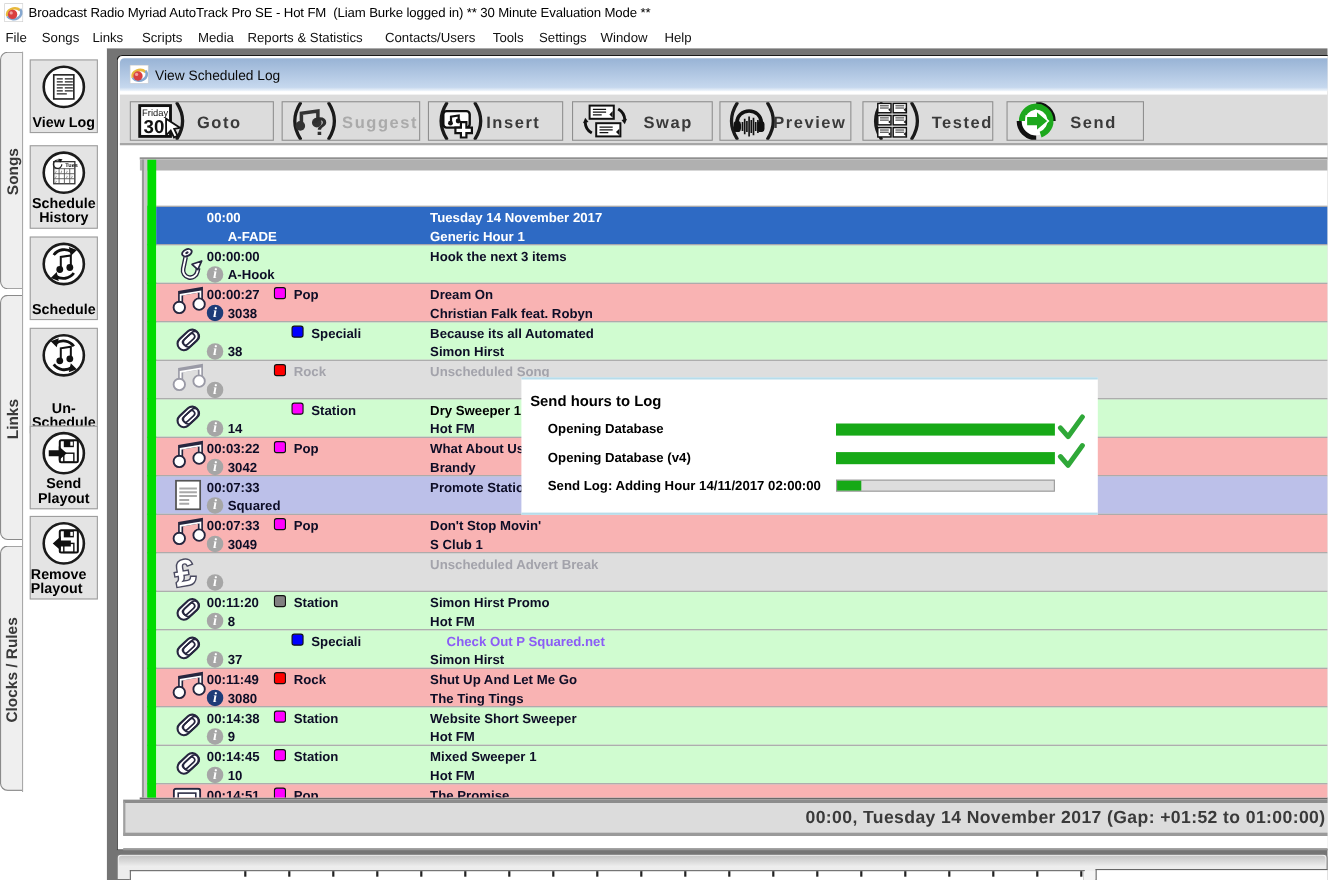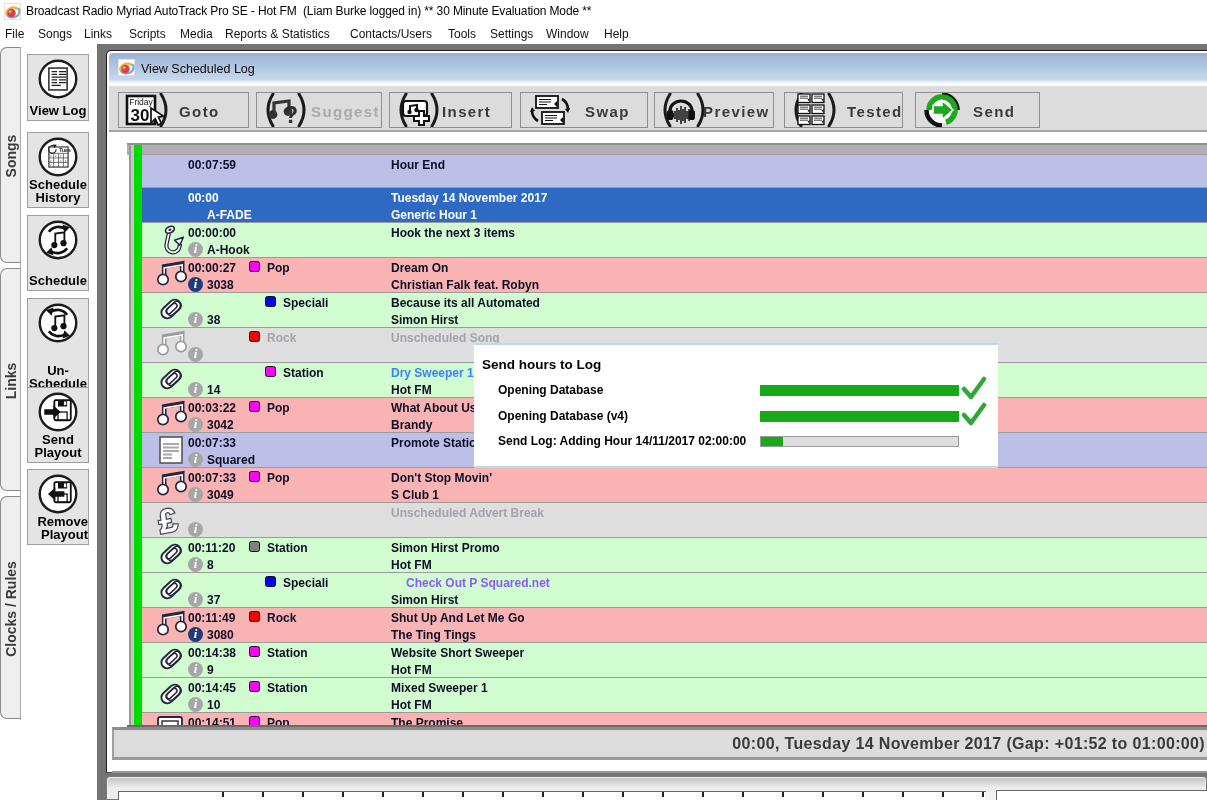--- a/index.html
+++ b/index.html
@@ -118,21 +118,21 @@
           <rect x="17" y="11" width="18" height="22" rx="1.5" fill="#fff" stroke="#111" stroke-width="2"></rect>
 <rect x="21" y="11" width="10" height="7" fill="#111"></rect>
           <rect x="27.5" y="12.5" width="2.5" height="4" fill="#fff"></rect>
 <rect x="21" y="24" width="10" height="9" fill="none" stroke="#111" stroke-width="1.4"></rect>
         </g>
         <path d="M8 20 h10 v-4 l8 7 -8 7 v-4 h-10 z" fill="#111"></path>
       </svg>
     </div>
 <div style="position:absolute;left:0;right:0;bottom:3px;font:bold 13px 'Liberation Sans',sans-serif;color:#000;line-height:12.5px">Send<br>Playout</div>
   </div>
-<div style="position:absolute;left:27px;top:469px;width:62px;height:76px;background:#e4e4e4;border:1.5px solid #9e9e9e;text-align:right">
+<div style="position:absolute;left:27px;top:469px;width:62px;height:76px;background:#e4e4e4;border:1.5px solid #9e9e9e;text-align:left">
 <div style="margin-top:3px">
       <svg width="42" height="42" viewBox="0 0 46 46" style="display:block;margin:0 auto">
         <circle cx="23" cy="23" r="20" fill="#fff" stroke="#1b1b1b" stroke-width="2.6"></circle>
         <g transform="translate(2,-1)">
           <rect x="17" y="11" width="18" height="22" rx="1.5" fill="#fff" stroke="#111" stroke-width="2"></rect>
 <rect x="21" y="11" width="10" height="7" fill="#111"></rect>
           <rect x="27.5" y="12.5" width="2.5" height="4" fill="#fff"></rect>
 <rect x="21" y="24" width="10" height="9" fill="none" stroke="#111" stroke-width="1.4"></rect>
         </g>
         <path d="M30 20 h-10 v-4 l-8 7 8 7 v-4 h10 z" fill="#111"></path>
@@ -275,27 +275,20 @@
   </div>
 
 <div style="position:absolute;left:127px;top:143px;width:1080px;height:584px;border-top:2px solid #8f8f8f;border-bottom:2.5px solid #6a6a6a;overflow:hidden">
 <div style="position:absolute;left:0;top:0;width:1080px;height:10px;background:#b0b0b0"></div>
 </div>
 <div style="position:absolute;left:129px;top:145px;width:2px;height:580px;background:#999"></div>
 <div style="position:absolute;left:131px;top:145px;width:3px;height:580px;background:#c6c6c6"></div>
 <div style="position:absolute;left:129px;top:145px;width:1078px;height:580px;overflow:hidden">
 <div style="position:absolute;left:5px;top:0;width:8px;height:580px;background:#00dc00"></div>
 <div style="position:absolute;left:-129px;top:-145px;width:1207px;height:725px">
-<div style="position:absolute;left:134px;top:155px;width:1073px;height:32px;">
-        <div style="position:absolute;left:0;top:-1px;width:8px;height:34px;background:#00dc00"></div>
-        <div style="position:absolute;left:8px;top:0;right:0;height:32px;background:#bcc0e9"></div>
-        <div style="position:absolute;left:54px;top:3px;font:bold 12px 'Liberation Sans',sans-serif;color:#0d0d26;white-space:nowrap">00:07:59</div>
-        <div style="position:absolute;left:257px;top:3px;font:bold 12px 'Liberation Sans',sans-serif;color:#0d0d26;white-space:nowrap">Hour End</div>
-        <div style="position:absolute;left:8px;top:-1px;right:0;height:1px;background:#9b9b9b"></div>
-      </div>
 <div style="position:absolute;left:134px;top:188px;width:1073px;height:34px;">
         <div style="position:absolute;left:0;top:-1px;width:8px;height:36px;background:#00dc00"></div>
         <div style="position:absolute;left:8px;top:0;right:0;height:34px;background:#2e6ac4"></div>
         <div style="position:absolute;left:54px;top:3px;font:bold 12px 'Liberation Sans',sans-serif;color:#ffffff;white-space:nowrap">00:00</div>
         <div style="position:absolute;left:257px;top:3px;font:bold 12px 'Liberation Sans',sans-serif;color:#ffffff;white-space:nowrap">Tuesday 14 November 2017</div>
         <div style="position:absolute;left:73px;top:20px;font:bold 12px 'Liberation Sans',sans-serif;color:#ffffff;white-space:nowrap">A-FADE</div>
         <div style="position:absolute;left:257px;top:20px;font:bold 12px 'Liberation Sans',sans-serif;color:#ffffff;white-space:nowrap">Generic Hour 1</div>
         <div style="position:absolute;left:8px;top:-1px;right:0;height:1px;background:#9b9b9b"></div>
       </div>
 <div style="position:absolute;left:134px;top:223px;width:1073px;height:34px;">
@@ -382,21 +375,21 @@
           <svg width="30" height="30" viewBox="0 0 30 30" style="position:absolute;left:14px;top:1px">
 <g transform="rotate(47 15 15)">
 <rect x="9.2" y="4" width="11.6" height="22" rx="5.8" fill="#fff" stroke="#26263f" stroke-width="1.9"></rect>
 <rect x="12.4" y="4.2" width="8.4" height="16.5" rx="4.2" fill="none" stroke="#26263f" stroke-width="1.6"></rect>
 <rect x="12.4" y="7.8" width="5.2" height="13" rx="2.6" fill="none" stroke="#26263f" stroke-width="1.5"></rect>
 </g>
           </svg>
         </div>
         <div style="position:absolute;left:131px;top:3px;width:11px;height:11px;background:#ff00ff;border:1.5px solid #111;border-radius:2.5px"></div>
         <div style="position:absolute;left:149px;top:3px;font:bold 12px 'Liberation Sans',sans-serif;color:#0d0d26;white-space:nowrap">Station</div>
-        <div style="position:absolute;left:257px;top:3px;font:bold 12px 'Liberation Sans',sans-serif;color:#3b82f6;white-space:nowrap">Dry Sweeper 1</div>
+        <div style="position:absolute;left:257px;top:3px;font:bold 12px 'Liberation Sans',sans-serif;color:#000000;white-space:nowrap">Dry Sweeper 1</div>
         <div style="position:absolute;left:54px;top:19px;width:15px;height:15px;border-radius:50%;background:#a6a6a6;color:#fff;font:italic bold 13px 'Liberation Serif',serif;text-align:center;line-height:14px">i</div>
         <div style="position:absolute;left:73px;top:20px;font:bold 12px 'Liberation Sans',sans-serif;color:#0d0d26;white-space:nowrap">14</div>
         <div style="position:absolute;left:257px;top:20px;font:bold 12px 'Liberation Sans',sans-serif;color:#0d0d26;white-space:nowrap">Hot FM</div>
         <div style="position:absolute;left:8px;top:-1px;right:0;height:1px;background:#9b9b9b"></div>
       </div>
 <div style="position:absolute;left:134px;top:398px;width:1073px;height:34px;">
         <div style="position:absolute;left:0;top:-1px;width:8px;height:36px;background:#00dc00"></div>
         <div style="position:absolute;left:8px;top:0;right:0;height:34px;background:#f9b3b3"></div>
         <div style="position:absolute;left:8px;top:0;width:44px;height:34px">
           <svg width="32" height="27" viewBox="0 0 32 27" style="position:absolute;left:14px;top:2px">

